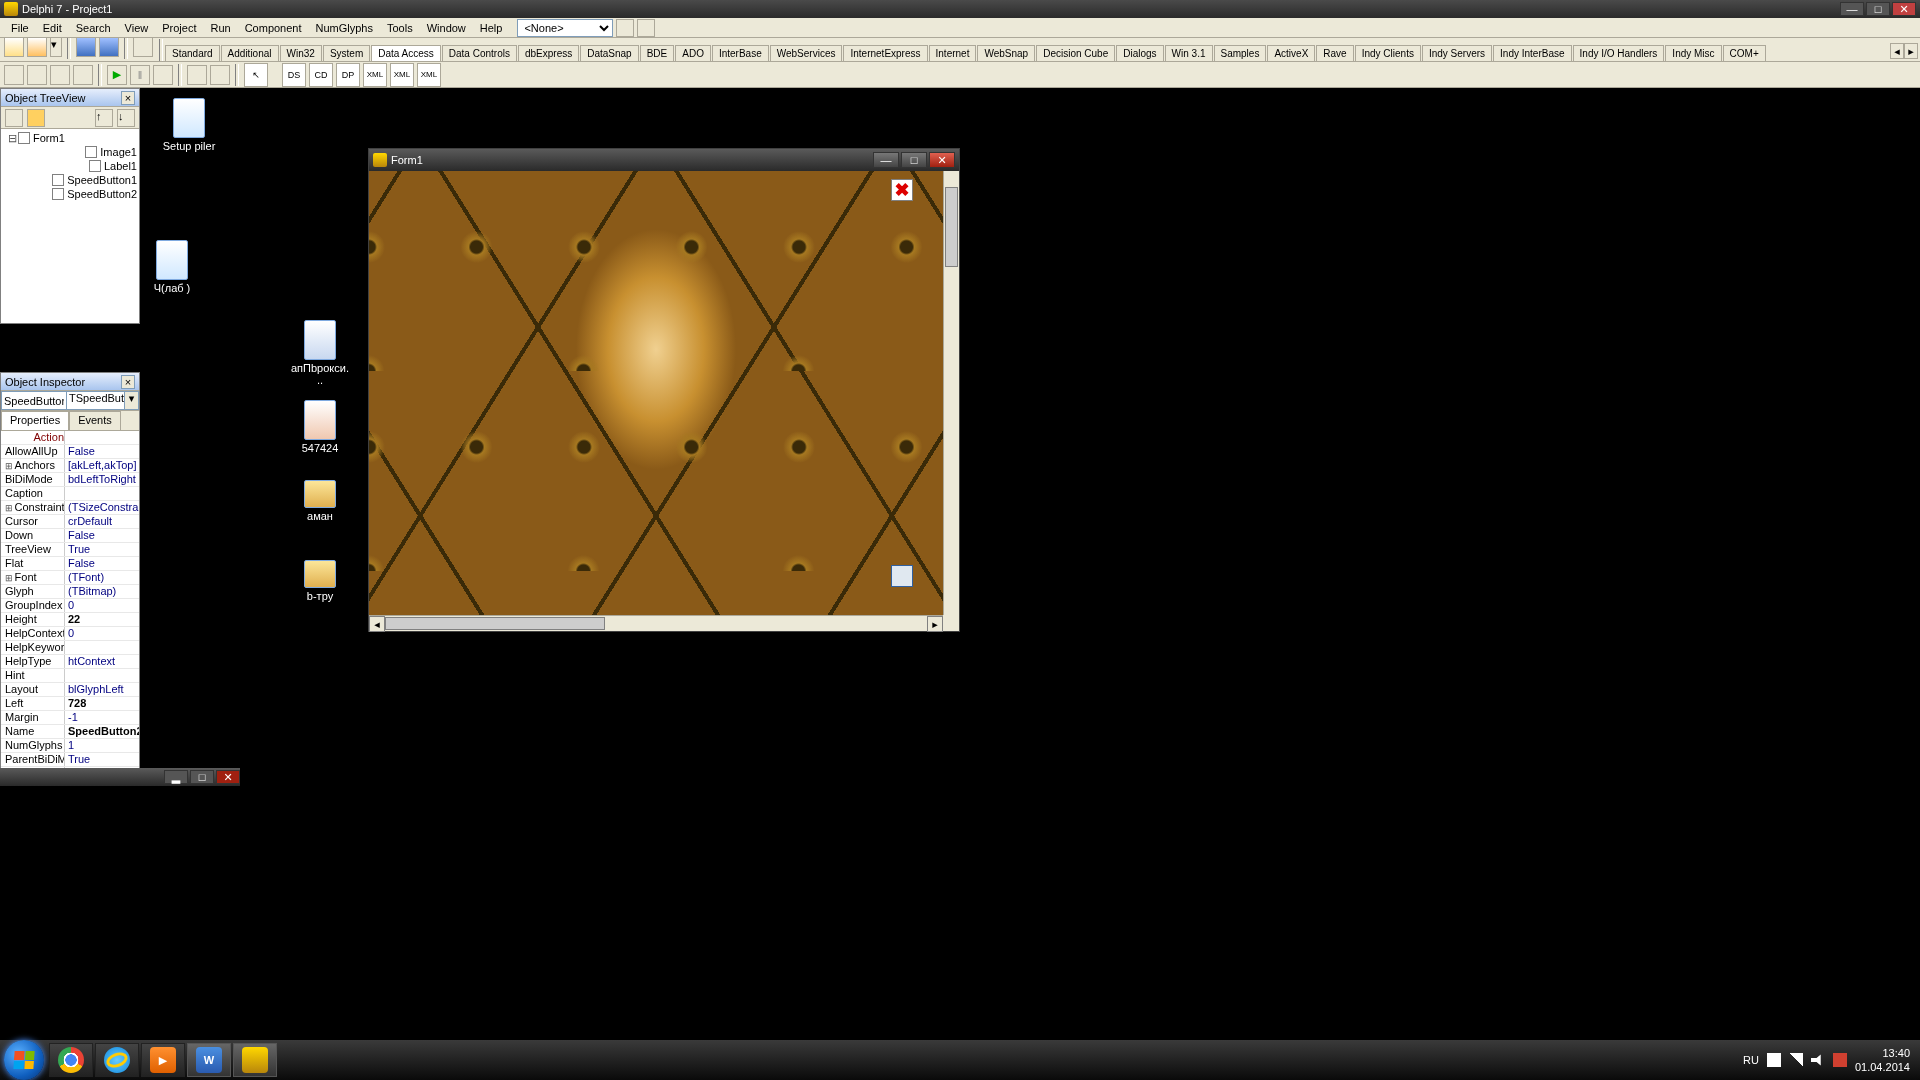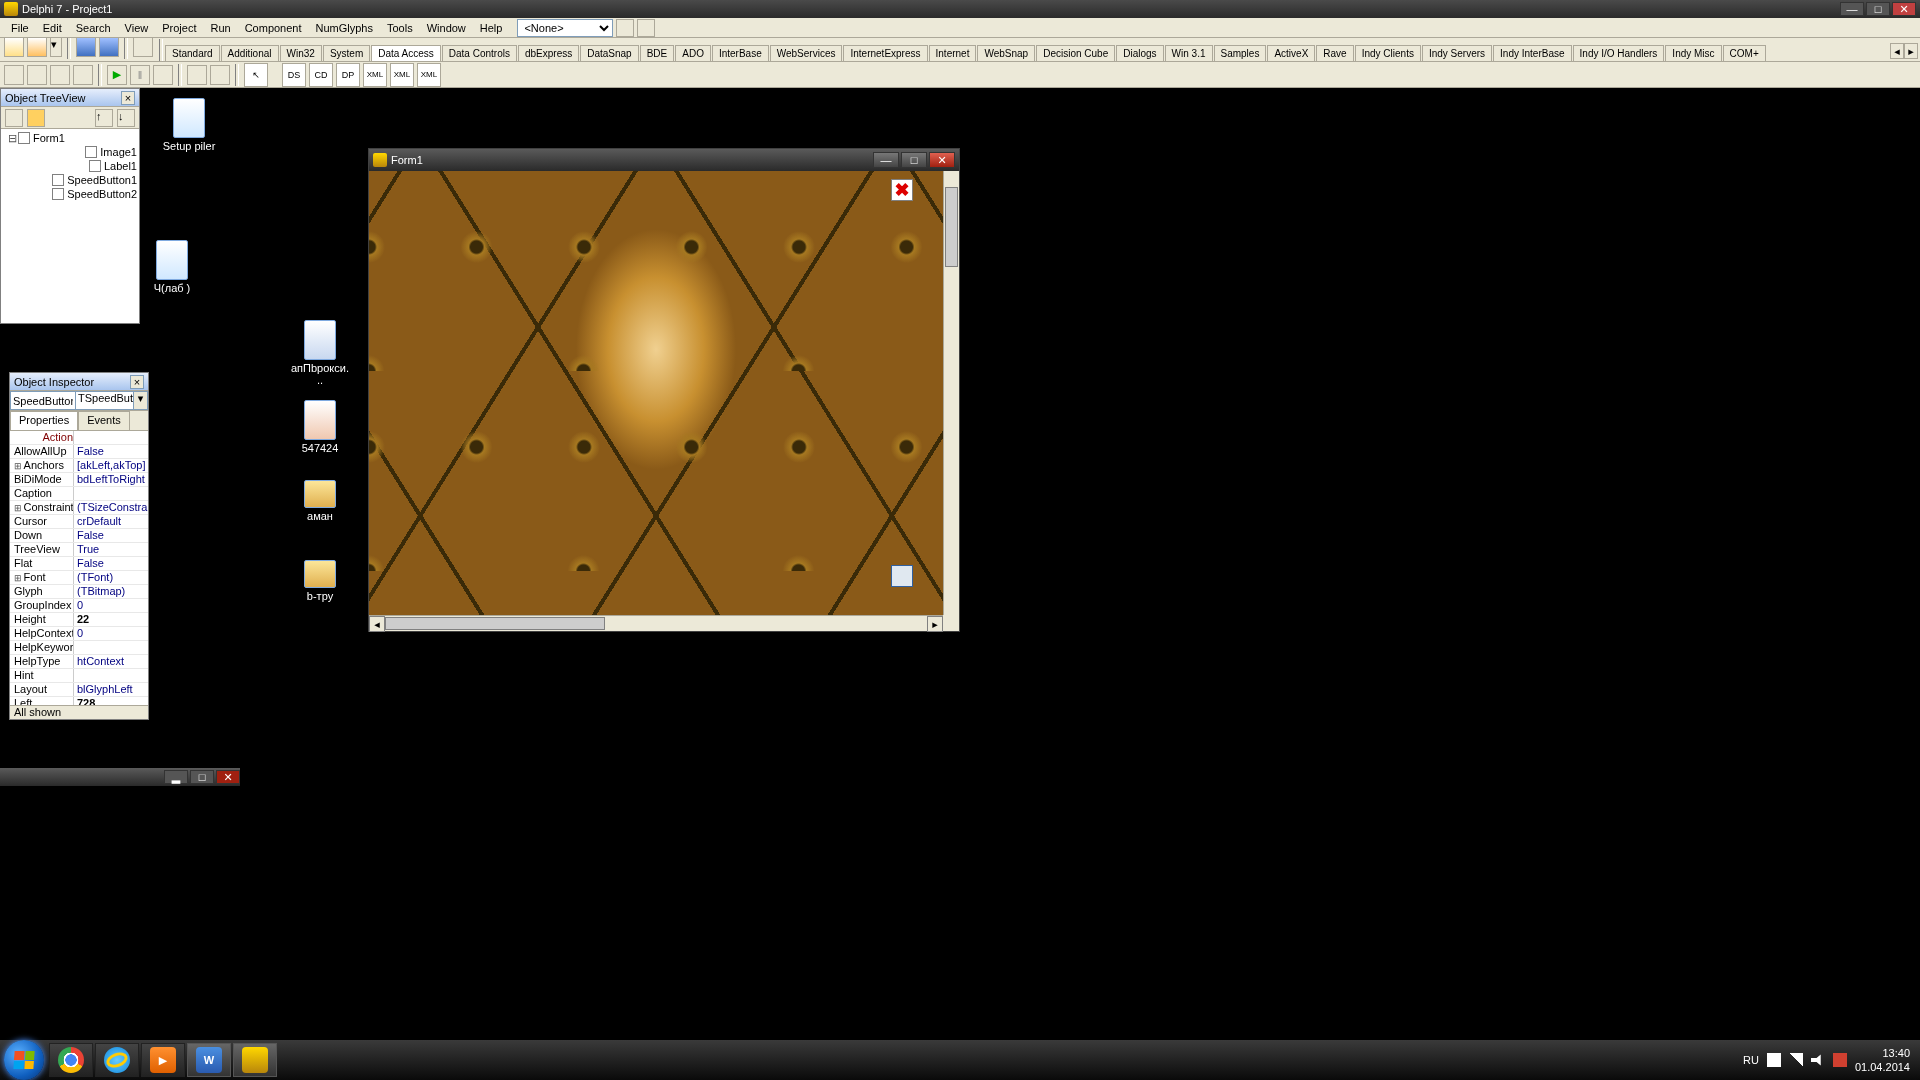--- a/index.html
+++ b/index.html
@@ -45,21 +45,21 @@
 .treebtns { height: 22px; background: #ece9d8; display:flex; align-items:center; padding: 0 4px; gap: 4px; border-bottom: 1px solid #aca899;}
 .treebtns .tb { width:18px; height:18px; border:1px solid #aca899; cursor:pointer; }
 .tree { background: #fff; height: calc(100% - 40px); padding: 2px; overflow: auto; }
 .treenode { display: flex; align-items: center; height: 14px; cursor: pointer; }
 .treenode .exp { width: 11px; text-align: center; color: #555; }
 .treenode .ticon { width: 12px; height: 12px; background: #fff; border: 1px solid #808080; margin-right: 3px; }
 .treenode.l1 { padding-left: 4px; }
 .treenode.l2 { padding-left: 18px; justify-content: flex-end; }
 
 
-.inspector { position: absolute; left: 9px; top: 372px; width: 140px; height: 348px; background: #ece9d8; border: 1px solid #808080; }
+.inspector { position: absolute; left: 0; top: 372px; width: 140px; height: 414px; background: #ece9d8; border: 1px solid #808080; }
 .inspselect { height: 20px; display: flex; border-bottom: 1px solid #aca899; }
 .inspselect input { flex: 1; border: 1px solid #7f9db9; background: #fff; padding: 0 2px; font-size: 11px; min-width: 0; }
 .inspselect .type { width: 58px; border: 1px solid #7f9db9; border-left: none; background: #fff; padding: 0 2px; overflow: hidden; white-space: nowrap; }
 .inspselect .dd { width: 14px; border: 1px solid #7f9db9; border-left: none; background: #ece9d8; text-align: center; cursor: pointer; }
 .tabs2 { height: 20px; display: flex; background: #ece9d8; border-bottom: 1px solid #aca899; }
 .tabs2 .t { padding: 2px 8px; border: 1px solid #aca899; border-bottom: none; cursor: pointer; }
 .tabs2 .t.active { background: #fff; }
 .props { height: calc(100% - 72px); overflow-y: scroll; background: #fff; }
 .proprow { display: flex; height: 14px; border-bottom: 1px solid #e8e8e8; }
 .proprow .pn { width: 64px; padding-left: 4px; overflow: hidden; white-space: nowrap; border-right: 1px solid #ccc; cursor: pointer; }

